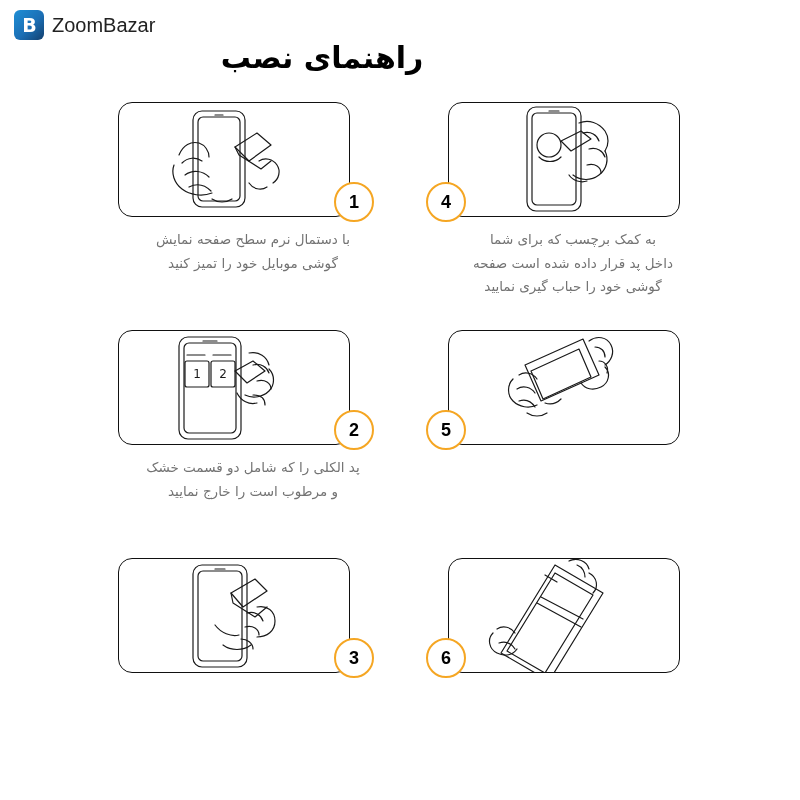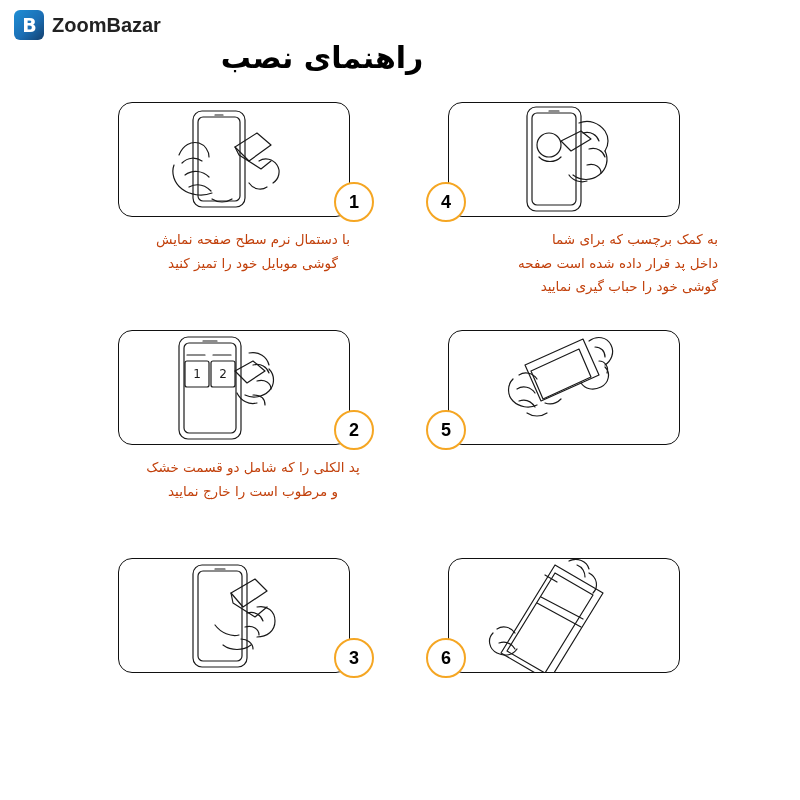--- a/index.html
+++ b/index.html
@@ -40,21 +40,21 @@
     font-size: 19px;
     font-weight: bold;
     display: flex;
     align-items: center;
     justify-content: center;
     font-family: "DejaVu Sans", sans-serif;
     letter-spacing: -1px;
   }
   .brand-name {
     font-size: 20px;
-    font-weight: bold;
+    font-weight: normal;
     color: #222222;
     font-family: "Liberation Sans", sans-serif;
   }
 
   
   .page-title {
     position: absolute;
     top: 40px;
     left: 0;
     width: 644px;
@@ -117,24 +117,24 @@
 
   .caption {
     position: absolute;
     top: 128px;
     left: 0;
     width: 290px;
     text-align: center;
     direction: rtl;
     font-size: 13.5px;
     line-height: 1.75;
-    color: #c2410c;
-    font-family: "DejaVu Sans", sans-serif;
-  }
-  .step.right .caption { left: 12px; text-align: right; }
+    color: #737373;
+    font-family: "DejaVu Sans", sans-serif;
+  }
+  .step.right .caption { left: 12px; }
 
   svg { display: block; }
 </style>
 </head>
 <body>
 
 <div class="brand">
   <div class="brand-mark">
     <span>B</span>
   </div>

